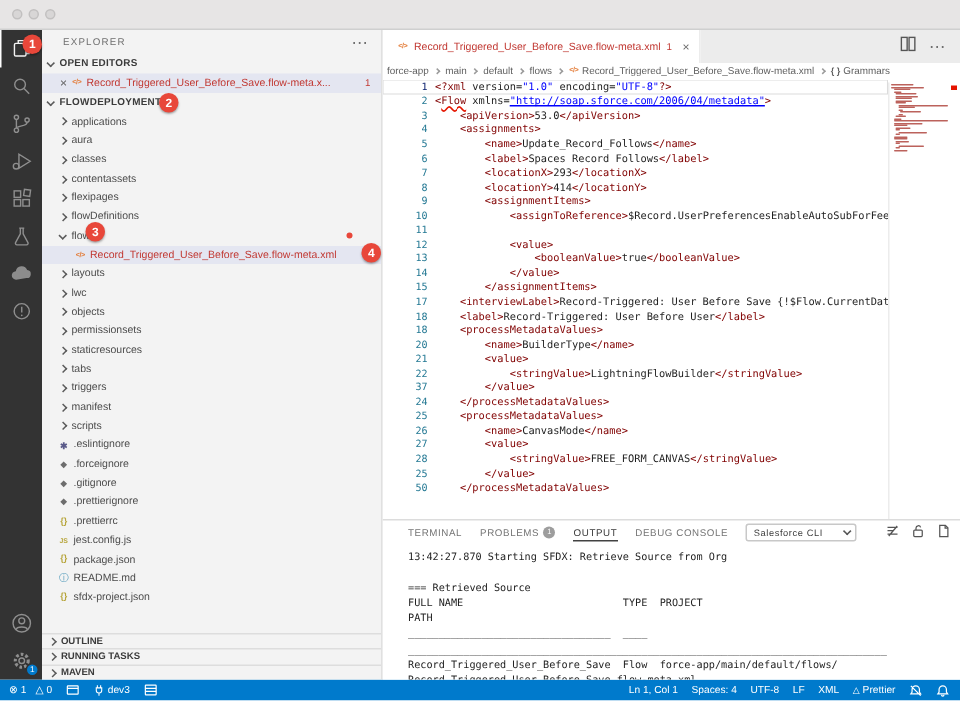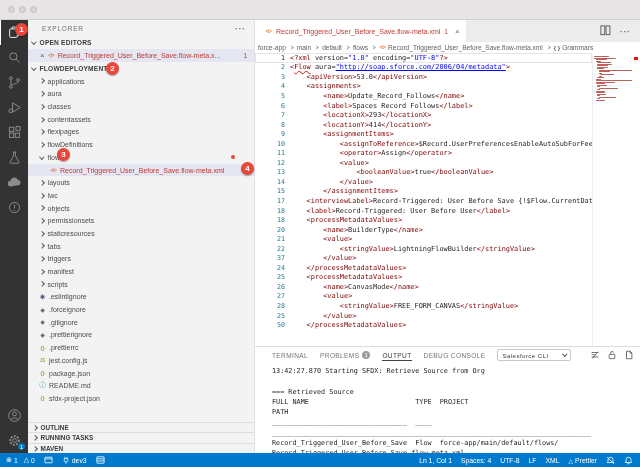--- a/index.html
+++ b/index.html
@@ -360,30 +360,30 @@
         </span>
         <span class="bc-sep"></span>
         <span style="display: flex; align-items: center; gap: 2px;">
           <span class="bc-braces">{ }</span>
           <span>Grammars</span>
         </span>
       </div>
     <div class="codearea">
       <div class="codelines" id="codelines">
           <div class="cl cur"><span class="num">1</span><span class="txt"><span class="tg">&lt;?xml</span><span class="tx"> version=</span><span class="st">"1.0"</span><span class="tx"> encoding=</span><span class="st">"UTF-8"</span><span class="tg">?&gt;</span></span></div>
-          <div class="cl"><span class="num">2</span><span class="txt"><span class="tg">&lt;<span class="sqg">Flow</span></span><span class="tx"> aura=</span><span class="st lnk">"http://soap.sforce.com/2006/04/metadata"</span><span class="tg">&gt;</span></span></div>
+          <div class="cl"><span class="num">2</span><span class="txt"><span class="tg">&lt;<span class="sqg">Flow</span></span><span class="tx"> xmlns=</span><span class="st lnk">"http://soap.sforce.com/2006/04/metadata"</span><span class="tg">&gt;</span></span></div>
           <div class="cl"><span class="num">3</span><span class="txt"><span class="tx">    </span><span class="tg">&lt;apiVersion</span><span class="tg">&gt;</span><span class="tx">53.0</span><span class="tg">&lt;/apiVersion</span><span class="tg">&gt;</span></span></div>
           <div class="cl"><span class="num">4</span><span class="txt"><span class="tx">    </span><span class="tg">&lt;assignments</span><span class="tg">&gt;</span></span></div>
           <div class="cl"><span class="num">5</span><span class="txt"><span class="tx">        </span><span class="tg">&lt;name</span><span class="tg">&gt;</span><span class="tx">Update_Record_Follows</span><span class="tg">&lt;/name</span><span class="tg">&gt;</span></span></div>
           <div class="cl"><span class="num">6</span><span class="txt"><span class="tx">        </span><span class="tg">&lt;label</span><span class="tg">&gt;</span><span class="tx">Spaces Record Follows</span><span class="tg">&lt;/label</span><span class="tg">&gt;</span></span></div>
           <div class="cl"><span class="num">7</span><span class="txt"><span class="tx">        </span><span class="tg">&lt;locationX</span><span class="tg">&gt;</span><span class="tx">293</span><span class="tg">&lt;/locationX</span><span class="tg">&gt;</span></span></div>
           <div class="cl"><span class="num">8</span><span class="txt"><span class="tx">        </span><span class="tg">&lt;locationY</span><span class="tg">&gt;</span><span class="tx">414</span><span class="tg">&lt;/locationY</span><span class="tg">&gt;</span></span></div>
           <div class="cl"><span class="num">9</span><span class="txt"><span class="tx">        </span><span class="tg">&lt;assignmentItems</span><span class="tg">&gt;</span></span></div>
           <div class="cl"><span class="num">10</span><span class="txt"><span class="tx">            </span><span class="tg">&lt;assignToReference</span><span class="tg">&gt;</span><span class="tx">$Record.UserPreferencesEnableAutoSubForFeeds</span></span></div>
-          <div class="cl"><span class="num">11</span><span class="txt"><span class="tx">            </span><span class="tg">&lt;operator</span><span class="tg">&gt;</span><span class="tx">Assign</span><span class="tg">&lt;/operator</span><span class="tg">&gt;</span></span></div>
+          <div class="cl"><span class="num">11</span></div>
           <div class="cl"><span class="num">12</span><span class="txt"><span class="tx">            </span><span class="tg">&lt;value</span><span class="tg">&gt;</span></span></div>
           <div class="cl"><span class="num">13</span><span class="txt"><span class="tx">                </span><span class="tg">&lt;booleanValue</span><span class="tg">&gt;</span><span class="tx">true</span><span class="tg">&lt;/booleanValue</span><span class="tg">&gt;</span></span></div>
           <div class="cl"><span class="num">14</span><span class="txt"><span class="tx">            </span><span class="tg">&lt;/value</span><span class="tg">&gt;</span></span></div>
           <div class="cl"><span class="num">15</span><span class="txt"><span class="tx">        </span><span class="tg">&lt;/assignmentItems</span><span class="tg">&gt;</span></span></div>
           <div class="cl"><span class="num">17</span><span class="txt"><span class="tx">    </span><span class="tg">&lt;interviewLabel</span><span class="tg">&gt;</span><span class="tx">Record-Triggered: User Before Save {!$Flow.CurrentDateTime}</span></span></div>
           <div class="cl"><span class="num">18</span><span class="txt"><span class="tx">    </span><span class="tg">&lt;label</span><span class="tg">&gt;</span><span class="tx">Record-Triggered: User Before User</span><span class="tg">&lt;/label</span><span class="tg">&gt;</span></span></div>
           <div class="cl"><span class="num">18</span><span class="txt"><span class="tx">    </span><span class="tg">&lt;processMetadataValues</span><span class="tg">&gt;</span></span></div>
           <div class="cl"><span class="num">20</span><span class="txt"><span class="tx">        </span><span class="tg">&lt;name</span><span class="tg">&gt;</span><span class="tx">BuilderType</span><span class="tg">&lt;/name</span><span class="tg">&gt;</span></span></div>
           <div class="cl"><span class="num">21</span><span class="txt"><span class="tx">        </span><span class="tg">&lt;value</span><span class="tg">&gt;</span></span></div>
           <div class="cl"><span class="num">22</span><span class="txt"><span class="tx">            </span><span class="tg">&lt;stringValue</span><span class="tg">&gt;</span><span class="tx">LightningFlowBuilder</span><span class="tg">&lt;/stringValue</span><span class="tg">&gt;</span></span></div>

